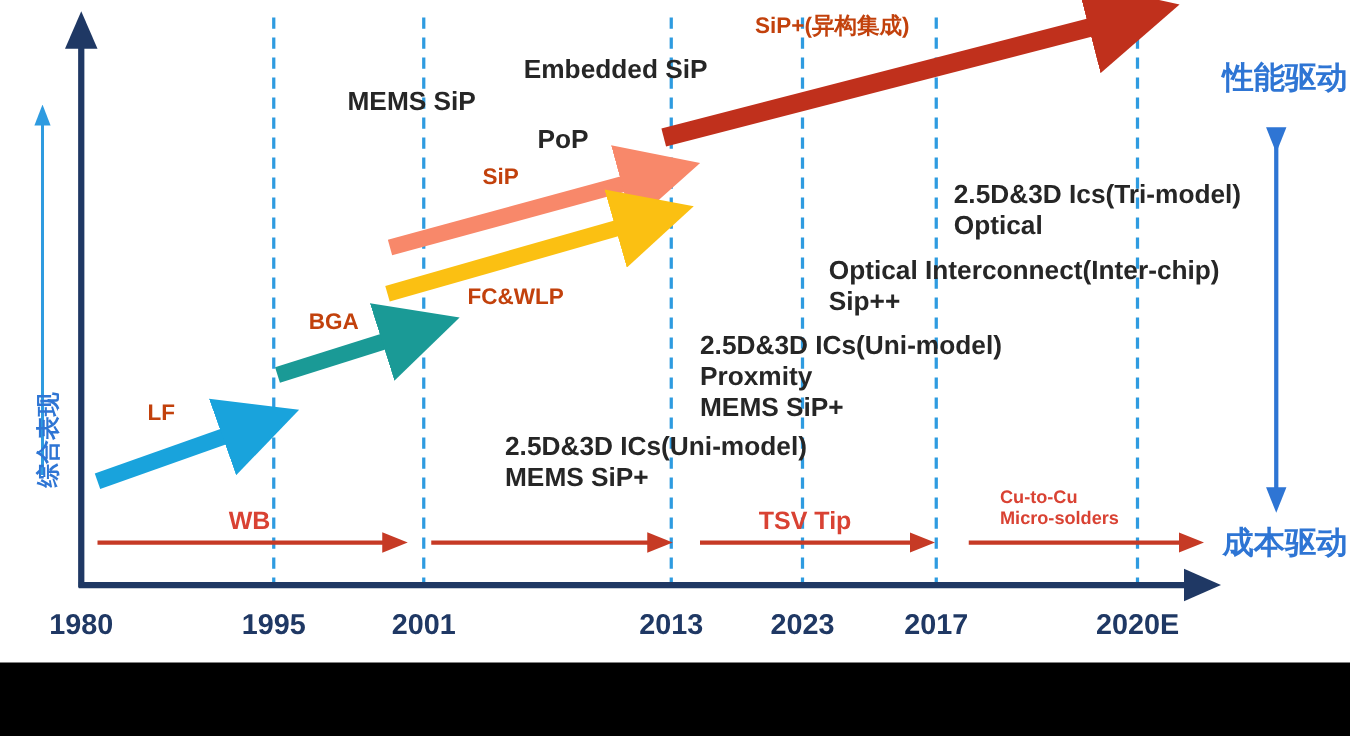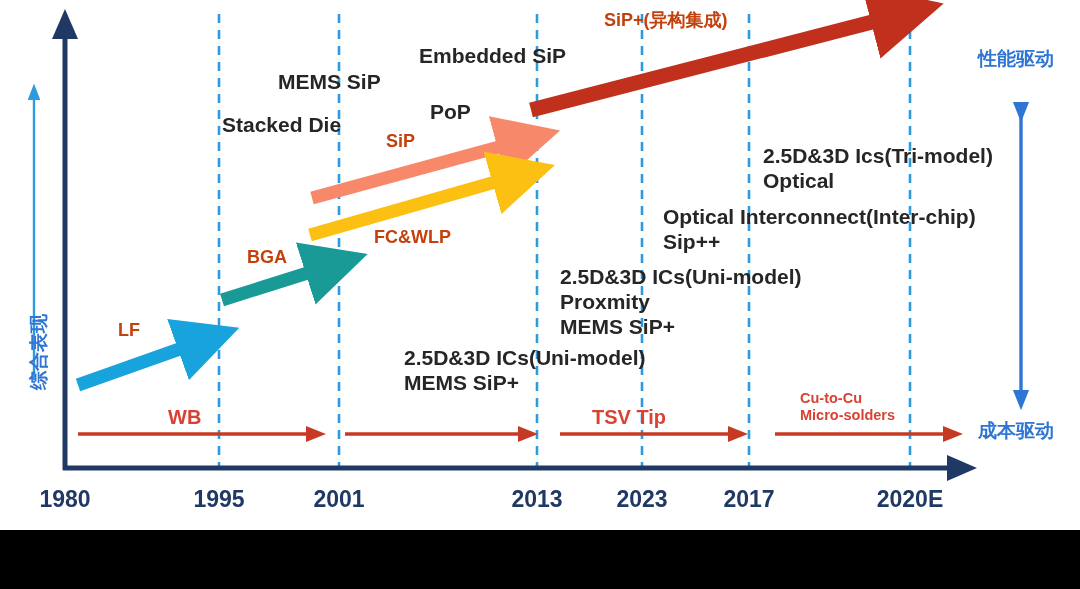--- a/index.html
+++ b/index.html
@@ -49,31 +49,32 @@
   }
   .tech-red {
     color: #D94233;
     font-weight: bold;
     font-size: 14.5px;
   }
   .tech-red-lg {
     color: #D94233;
     font-weight: bold;
     font-size: 20px;
+    margin-left: 15px;
   }
   .year-lbl {
     color: #1F3864;
     font-weight: bold;
     font-size: 23px;
     text-align: center;
   }
   .axis-cn {
     color: #2E75D4;
     font-weight: bold;
-    font-size: 19px;
+    font-size: 25px;
   }
   .yaxis-cn {
     position: absolute;
     color: #2E75D4;
     font-weight: bold;
     font-size: 19px;
     transform-origin: left top;
     white-space: nowrap;
   }
 </style>
@@ -143,21 +144,20 @@
       <line x1="345" y1="434" x2="528" y2="434" stroke="#C63A25" stroke-width="3.4" marker-end="url(#mk-cost)"></line>
       <line x1="560" y1="434" x2="738" y2="434" stroke="#C63A25" stroke-width="3.4" marker-end="url(#mk-cost)"></line>
       <line x1="775" y1="434" x2="953" y2="434" stroke="#C63A25" stroke-width="3.4" marker-end="url(#mk-cost)"></line>
     </svg>
 
     <div class="yaxis-cn" style="left:26px; top:390px; transform: rotate(-90deg);">综合表现</div>
 
     <div class="lbl axis-cn" style="left:978px; top:48px;">性能驱动</div>
     <div class="lbl axis-cn" style="left:978px; top:420px;">成本驱动</div>
 
-    <div class="lbl tech-black" style="left:222px; top:113px;">Stacked Die</div>
     <div class="lbl tech-black" style="left:278px; top:70px;">MEMS SiP</div>
     <div class="lbl tech-black" style="left:419px; top:44px;">Embedded SiP</div>
     <div class="lbl tech-black" style="left:430px; top:100px;">PoP</div>
 
     <div class="lbl tech-navy" style="left:386px; top:131px;">SiP</div>
     <div class="lbl tech-navy" style="left:374px; top:227px;">FC&amp;WLP</div>
     <div class="lbl tech-navy" style="left:247px; top:247px;">BGA</div>
     <div class="lbl tech-navy" style="left:118px; top:320px;">LF</div>
     <div class="lbl tech-navy" style="left:604px; top:10px;">SiP+(异构集成)</div>
 

